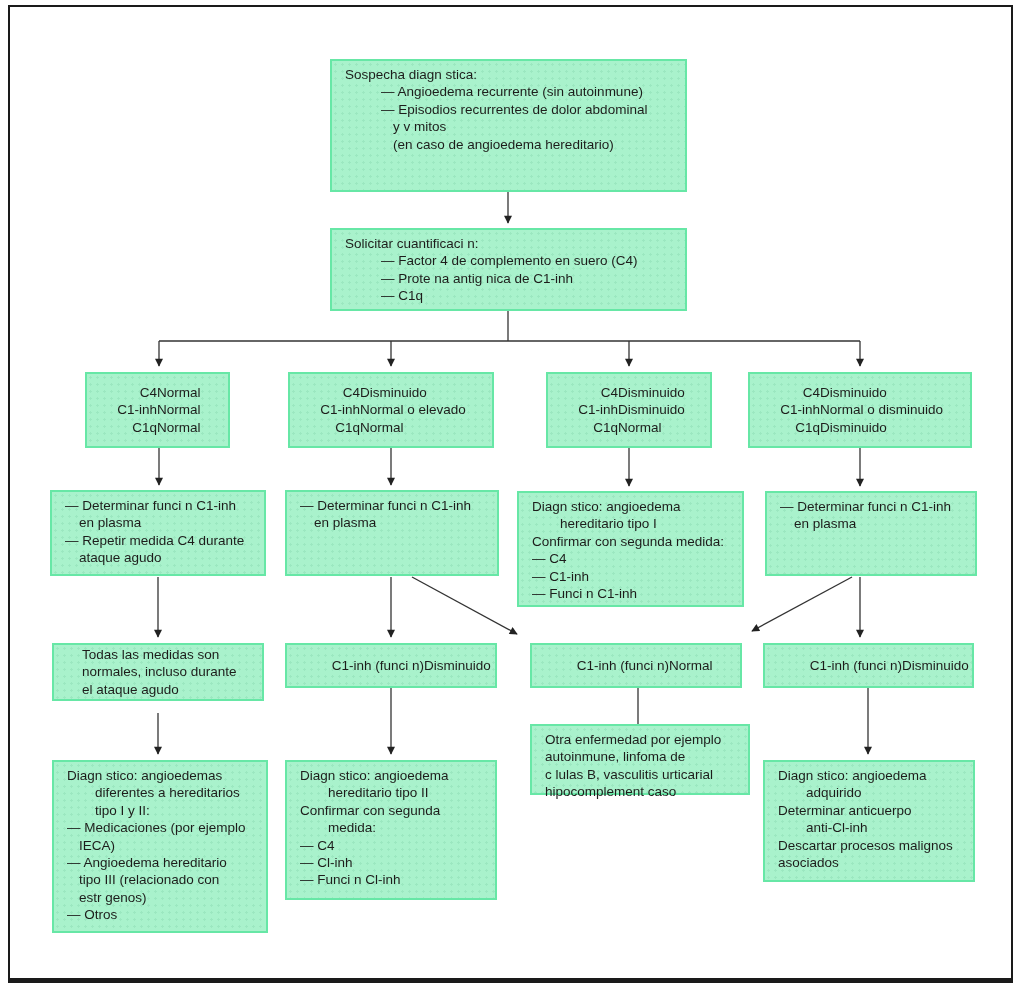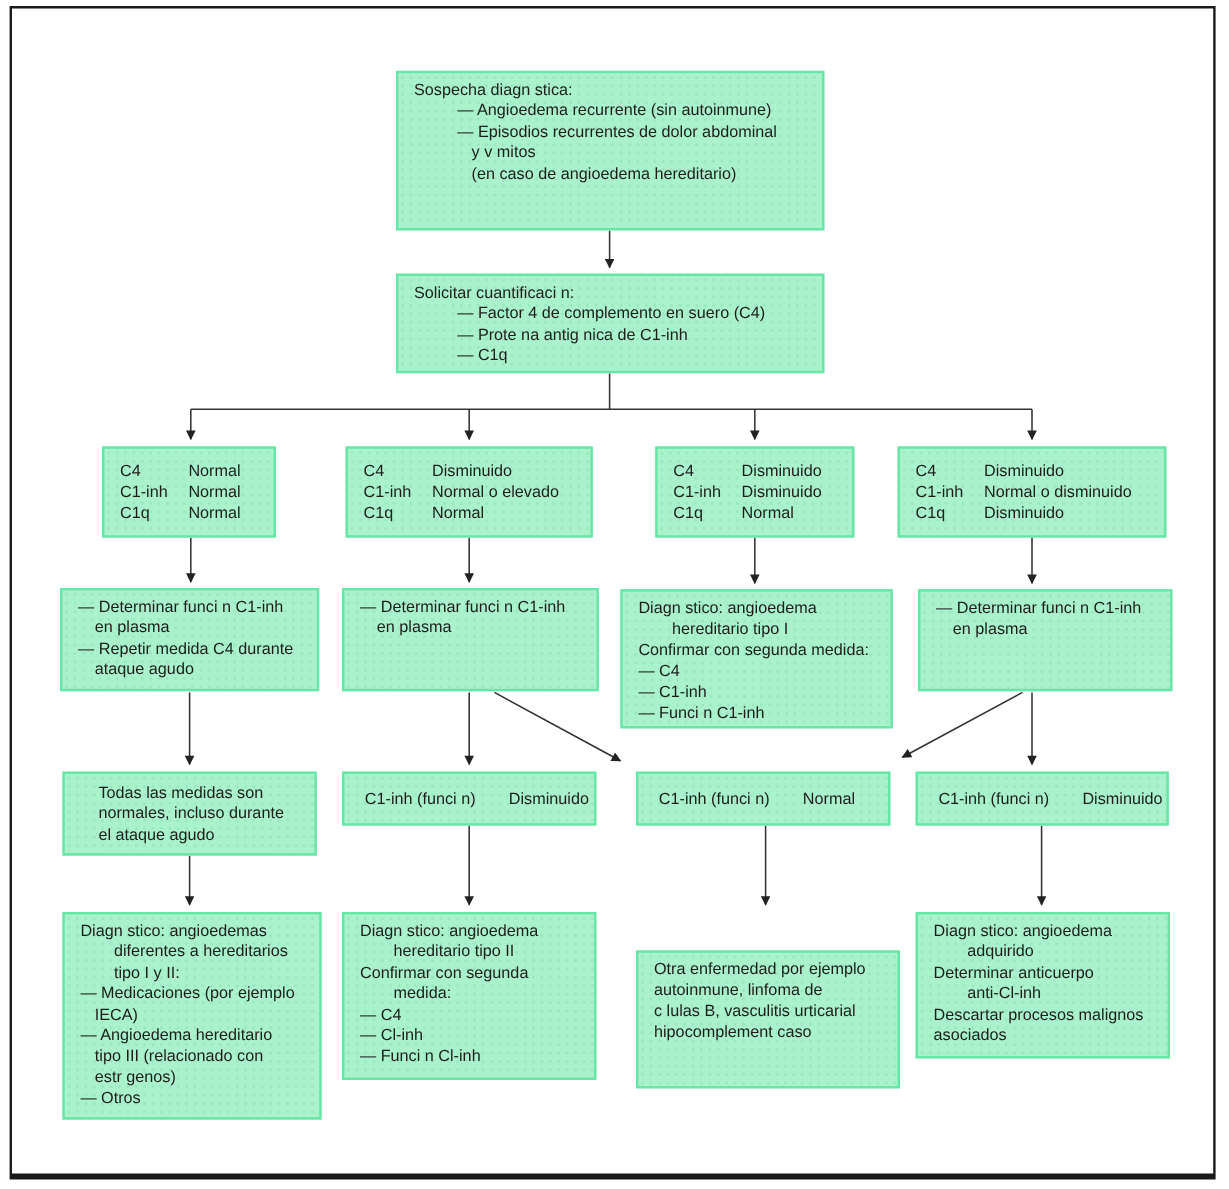--- a/index.html
+++ b/index.html
@@ -16,21 +16,21 @@
     position:absolute;box-sizing:border-box;
     background:#a9f2cc;border:2px solid #67e7a6;color:#1d1d1b;
     font-size:13.5px;line-height:17.4px;
     padding:5px 8px 5px 13px;
     background-image:radial-gradient(rgba(30,140,90,0.10) 1px, transparent 1.4px);
     background-size:7px 7px;
   }
   .box div{white-space:nowrap;}
   .vcenter{display:flex;flex-direction:column;justify-content:center;}
   .rows .row{display:flex;}
-  .rows .lbl{width:57px;flex:none;}
+  .rows .lbl{width:57px;flex:none;text-align:right;}
   .rows.wide-lbl .lbl{width:120px;}
 </style>
 </head>
 <body>
 
 <div id="canvas">
   <div id="frame"></div>
 
   <svg id="arrows" viewBox="0 0 1024 991" xmlns="http://www.w3.org/2000/svg">
     <defs>
@@ -156,21 +156,21 @@
       <div style="padding-left: 0px;">— C4</div>
       <div style="padding-left: 0px;">— C1-inh</div>
       <div style="padding-left: 0px;">— Funci n C1-inh</div>
     </div>
 
   <div class="box" style="left:765px;top:491px;width:212px;height:85px;">
       <div style="padding-left: 0px;">— Determinar funci n C1-inh</div>
       <div style="padding-left: 14px;">en plasma</div>
     </div>
 
-  <div class="box vcenter" style="left:52px;top:643px;width:212px;height:70px;padding-left:28px;">
+  <div class="box vcenter" style="left:52px;top:643px;width:212px;height:58px;padding-left:28px;">
       <div style="padding-left: 0px;">Todas las medidas son</div>
       <div style="padding-left: 0px;">normales, incluso durante</div>
       <div style="padding-left: 0px;">el ataque agudo</div>
     </div>
 
   <div class="box rows wide-lbl vcenter" style="left:285px;top:643px;width:212px;height:45px;padding-left:17px;">
       <div class="row">
         <span class="lbl">C1-inh (funci n)</span>
         <span class="val">Disminuido</span>
       </div>
@@ -205,21 +205,21 @@
   <div class="box" style="left:285px;top:760px;width:212px;height:140px;">
       <div style="padding-left: 0px;">Diagn stico: angioedema</div>
       <div style="padding-left: 28px;">hereditario tipo II</div>
       <div style="padding-left: 0px;">Confirmar con segunda</div>
       <div style="padding-left: 28px;">medida:</div>
       <div style="padding-left: 0px;">— C4</div>
       <div style="padding-left: 0px;">— Cl-inh</div>
       <div style="padding-left: 0px;">— Funci n Cl-inh</div>
     </div>
 
-  <div class="box" style="left:530px;top:792px;width:220px;height:115px;">
+  <div class="box" style="left:530px;top:724px;width:220px;height:71px;">
       <div style="padding-left: 0px;">Otra enfermedad por ejemplo</div>
       <div style="padding-left: 0px;">autoinmune, linfoma de</div>
       <div style="padding-left: 0px;">c lulas B, vasculitis urticarial</div>
       <div style="padding-left: 0px;">hipocomplement caso</div>
     </div>
 
   <div class="box" style="left:763px;top:760px;width:212px;height:122px;">
       <div style="padding-left: 0px;">Diagn stico: angioedema</div>
       <div style="padding-left: 28px;">adquirido</div>
       <div style="padding-left: 0px;">Determinar anticuerpo</div>

